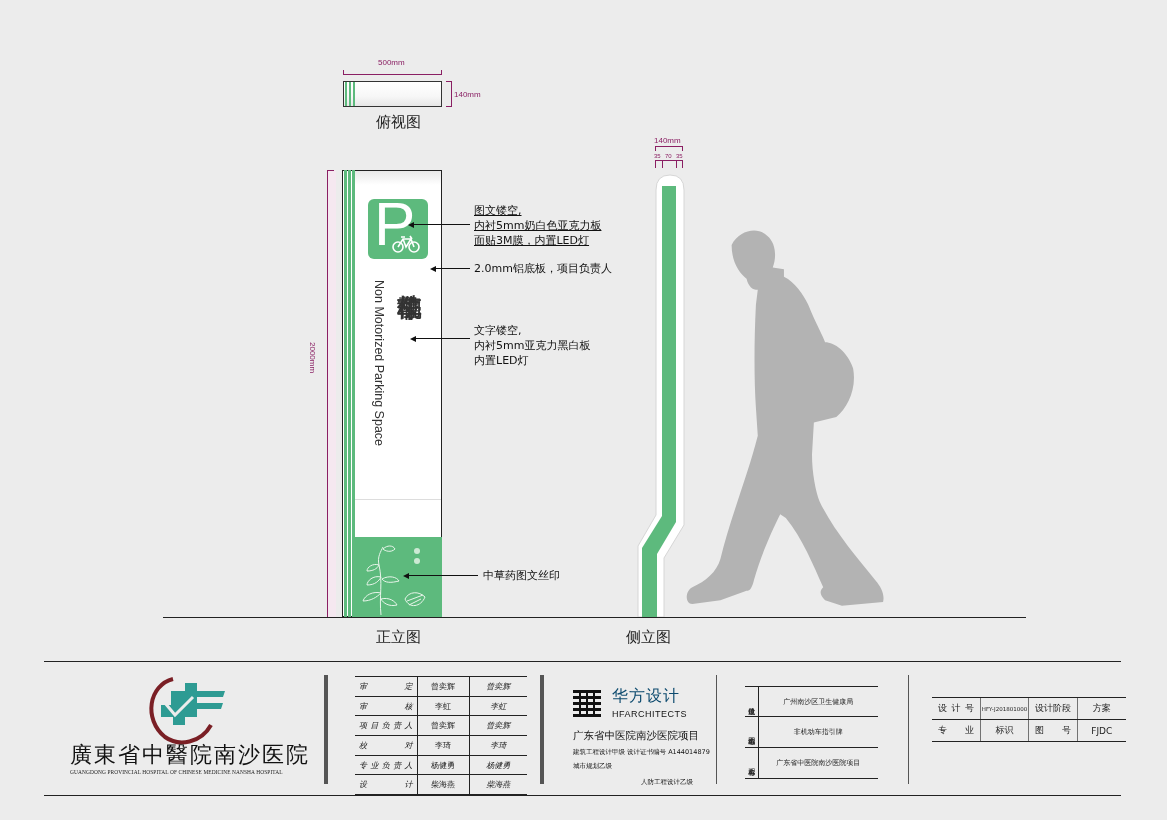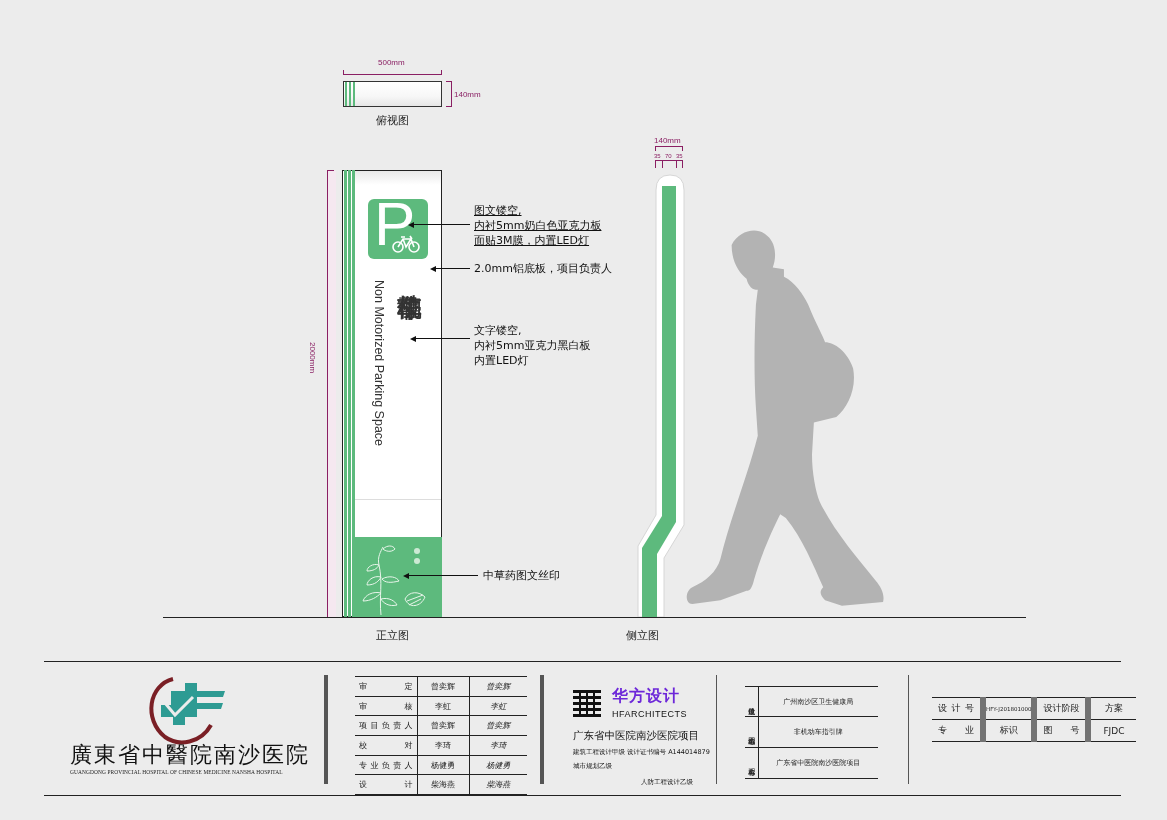--- a/index.html
+++ b/index.html
@@ -17,21 +17,21 @@
   .dim-line { background: #8a1f63; }
 
   
   .top-view {
     left: 343px; top: 81px; width: 99px; height: 26px;
     border: 1px solid #333;
     background: linear-gradient(to bottom, #ffffff 0%, #f7f7f7 60%, #e6e6e6 100%);
   }
   .stripe { background: #5dba7d; width: 2px; top: 0; bottom: 0; }
 
-  .view-label { font-size: 11px; color: #222; }
+  .view-label { font-size: 15px; color: #222; }
 
   
   .front-panel {
     left: 342px; top: 170px; width: 100px; height: 447px;
     border: 1px solid #222;
     background: #ffffff;
   }
   .front-panel .fade-top {
     position: absolute; left: 10px; right: 0; top: 0; height: 14px;
     background: linear-gradient(to bottom, #e9e9e9, #ffffff);
@@ -80,42 +80,42 @@
   .frame-line { left: 44px; width: 1077px; height: 1px; background: #222; }
   .sep-thick { width: 4px; background: #555; }
   .sep-thin { width: 1px; background: #555; }
 
   table.sig, table.proj, table.meta { border-collapse: collapse; }
   table.sig td {
     border-top: 1px solid #222; border-bottom: 1px solid #222;
     font-size: 8px; height: 19.7px; color: #222; padding: 0 4px; white-space: nowrap;
   }
   table.sig td + td { border-left: 1px solid #222; }
-  table.sig td.role { width: 62px; text-align: justify; text-align-last: justify; }
+  table.sig td.role { width: 62px; text-align: justify; text-align-last: justify; font-style: italic; }
   table.sig td.name { width: 52px; text-align: center; }
   table.sig td.signature { width: 58px; text-align: center; font-family: "DejaVu Serif", serif; font-style: italic; font-size: 8px; }
 
   table.proj td {
     border-top: 1px solid #222; border-bottom: 1px solid #222;
     font-size: 7px; color: #222; text-align: center;
   }
   table.proj td.plabel { width: 13px; border-right: 1px solid #222; line-height: 8px; padding: 2px 0; }
   table.proj td.pval { width: 120px; }
 
   table.meta td {
     border-top: 1px solid #222; border-bottom: 1px solid #222;
     font-size: 9px; color: #222; text-align: center; height: 22px; white-space: nowrap;
   }
-  table.meta td + td { border-left: 6px solid #737373; }
+  table.meta td + td { border-left: 1px solid #737373; }
   table.meta td.mlabel { width: 48px; text-align: justify; text-align-last: justify; padding: 0 6px; margin-left: 44px; }
   table.meta td.mval { width: 48px; }
   table.meta td.tiny { font-size: 5.5px; }
 
   .hf-mark { left: 573px; top: 690px; width: 28px; height: 27px; }
-  .hf-brand { left: 612px; top: 686px; font-size: 16px; font-weight: bold; color: #6d28d9; letter-spacing: 1px; text-align: center; }
+  .hf-brand { left: 612px; top: 686px; font-size: 16px; font-weight: normal; color: #0c4a6e; letter-spacing: 1px; text-align: center; }
   .hf-en { left: 612px; top: 709px; font-size: 9px; color: #111; letter-spacing: 0.5px; font-family: "Liberation Sans", sans-serif; }
   .hf-company { left: 573px; top: 729px; font-size: 10.5px; color: #111; }
   .hf-sm { font-size: 6.5px; color: #111; white-space: nowrap; }
 
   .hosp-cn { left: 70px; top: 740px; font-size: 22px; color: #111; font-family: "DejaVu Serif", serif; letter-spacing: 2px; white-space: nowrap; }
   .hosp-en { left: 70px; top: 769px; font-size: 5.4px; color: #222; font-family: "Liberation Serif", serif; white-space: nowrap; letter-spacing: 0.1px; }
 </style>
 </head>
 <body>
 

